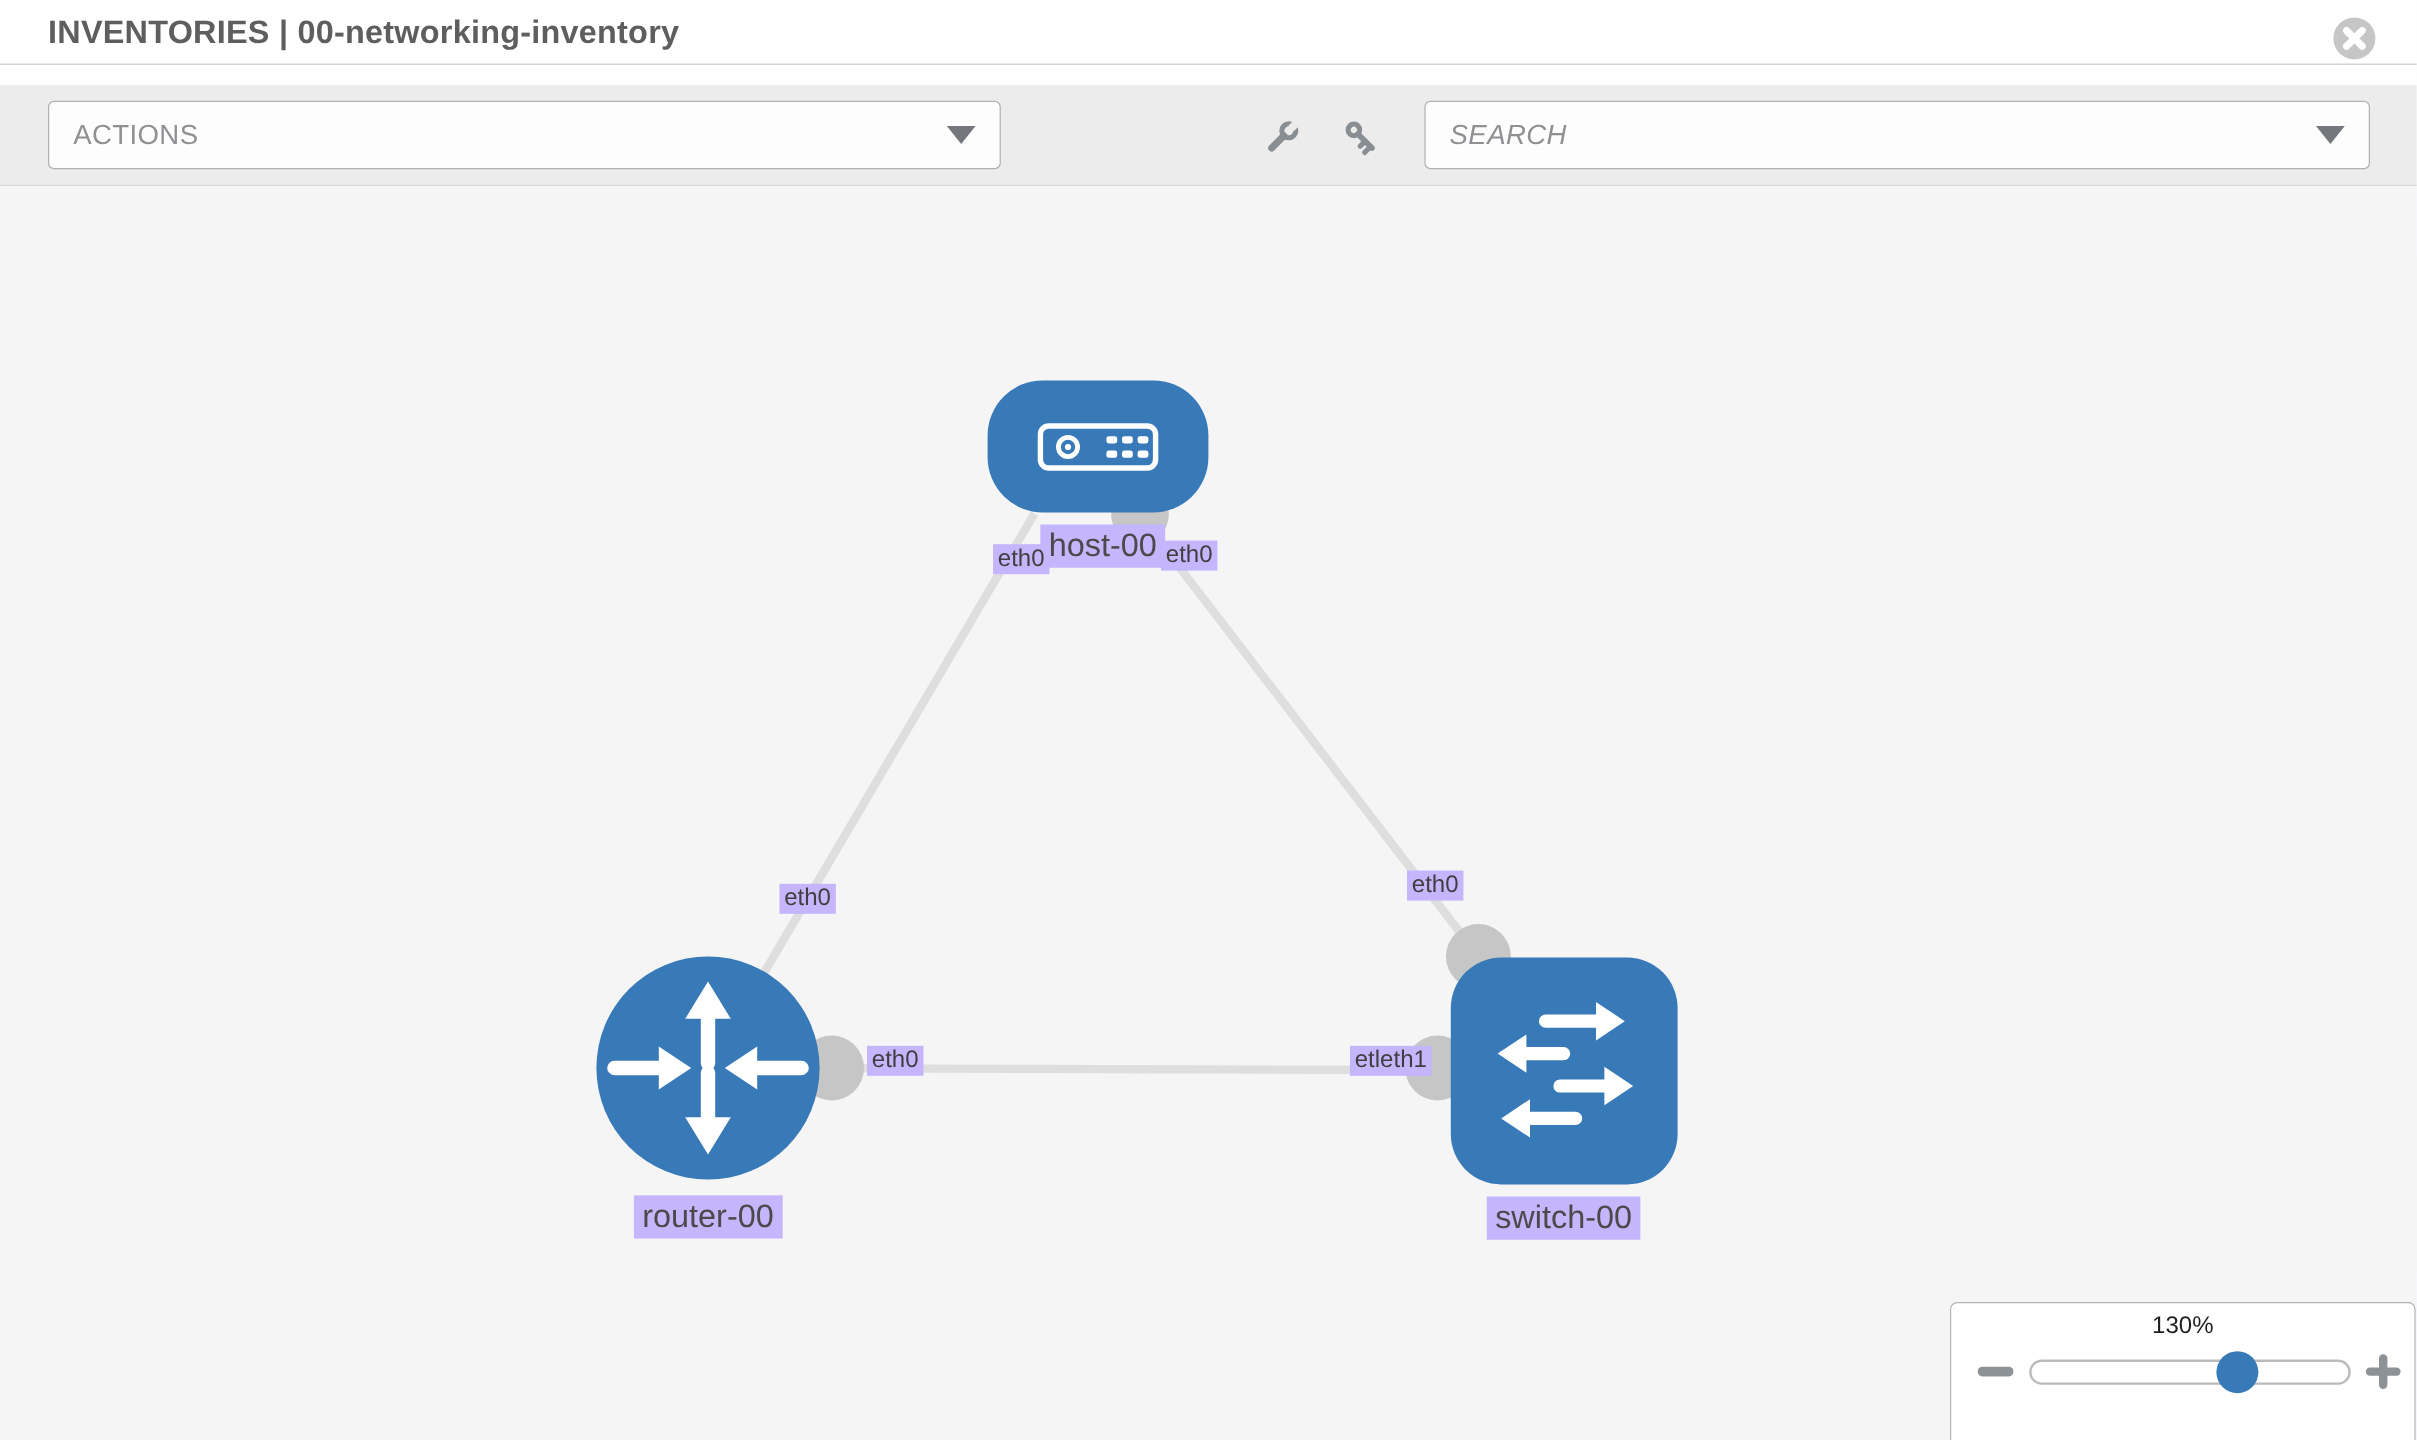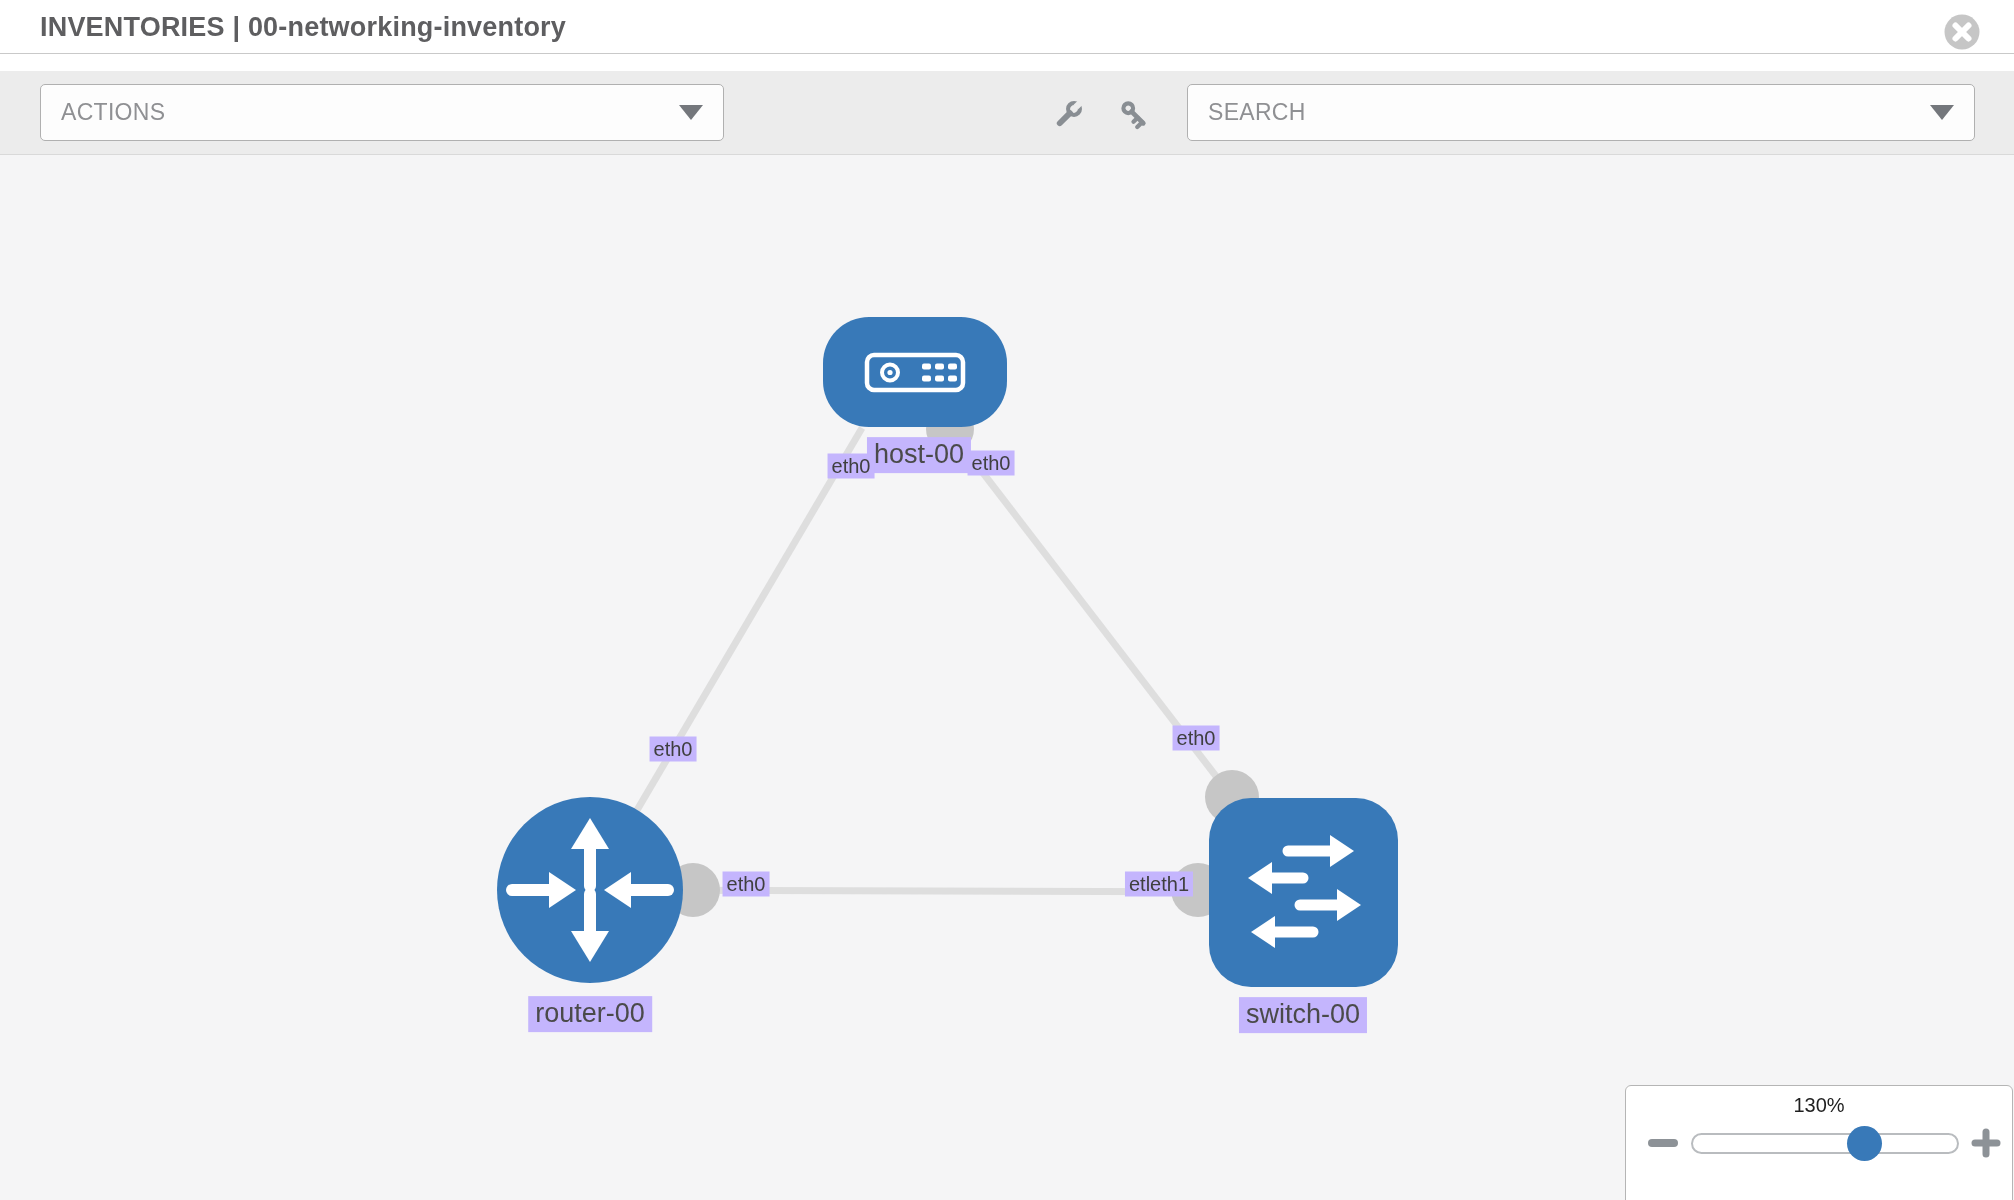--- a/index.html
+++ b/index.html
@@ -21,22 +21,22 @@
   
   .toolbar { position:absolute; left:0; top:71px; width:2014px; height:84px;
              background:#ececec; border-bottom:1px solid #d9d9d9; }
   .select { position:absolute; top:13px; height:57px; background:#fdfdfd;
             border:1px solid #b0b0b0; border-radius:5px;
             display:flex; align-items:center; padding:0 20px; cursor:pointer; }
   .select .sel-label { font-size:23px; color:#8f9093; letter-spacing:.3px; }
   .caret { margin-left:auto; width:0; height:0;
            border-left:12px solid transparent; border-right:12px solid transparent;
            border-top:15px solid #74777c; }
-  #actions-select { left:40px; width:684px; }
-  #search-select  { left:1187px; width:788px; }
+  #actions-select { left:40px; width:794px; }
+  #search-select  { left:1187px; width:788px;font-style:italic; }
   .tool-icon { position:absolute; top:27px; cursor:pointer; }
   #wrench-btn { left:1051px; }
   #key-btn    { left:1118px; }
 
   
   .canvas { position:absolute; left:0; top:155px; width:2014px; height:1045px;
             background:#f5f5f6; }
   .topo-svg { position:absolute; left:0; top:0; }
 
   .lbl { position:absolute; transform:translate(-50%,-50%); background:#c4b5fd;

